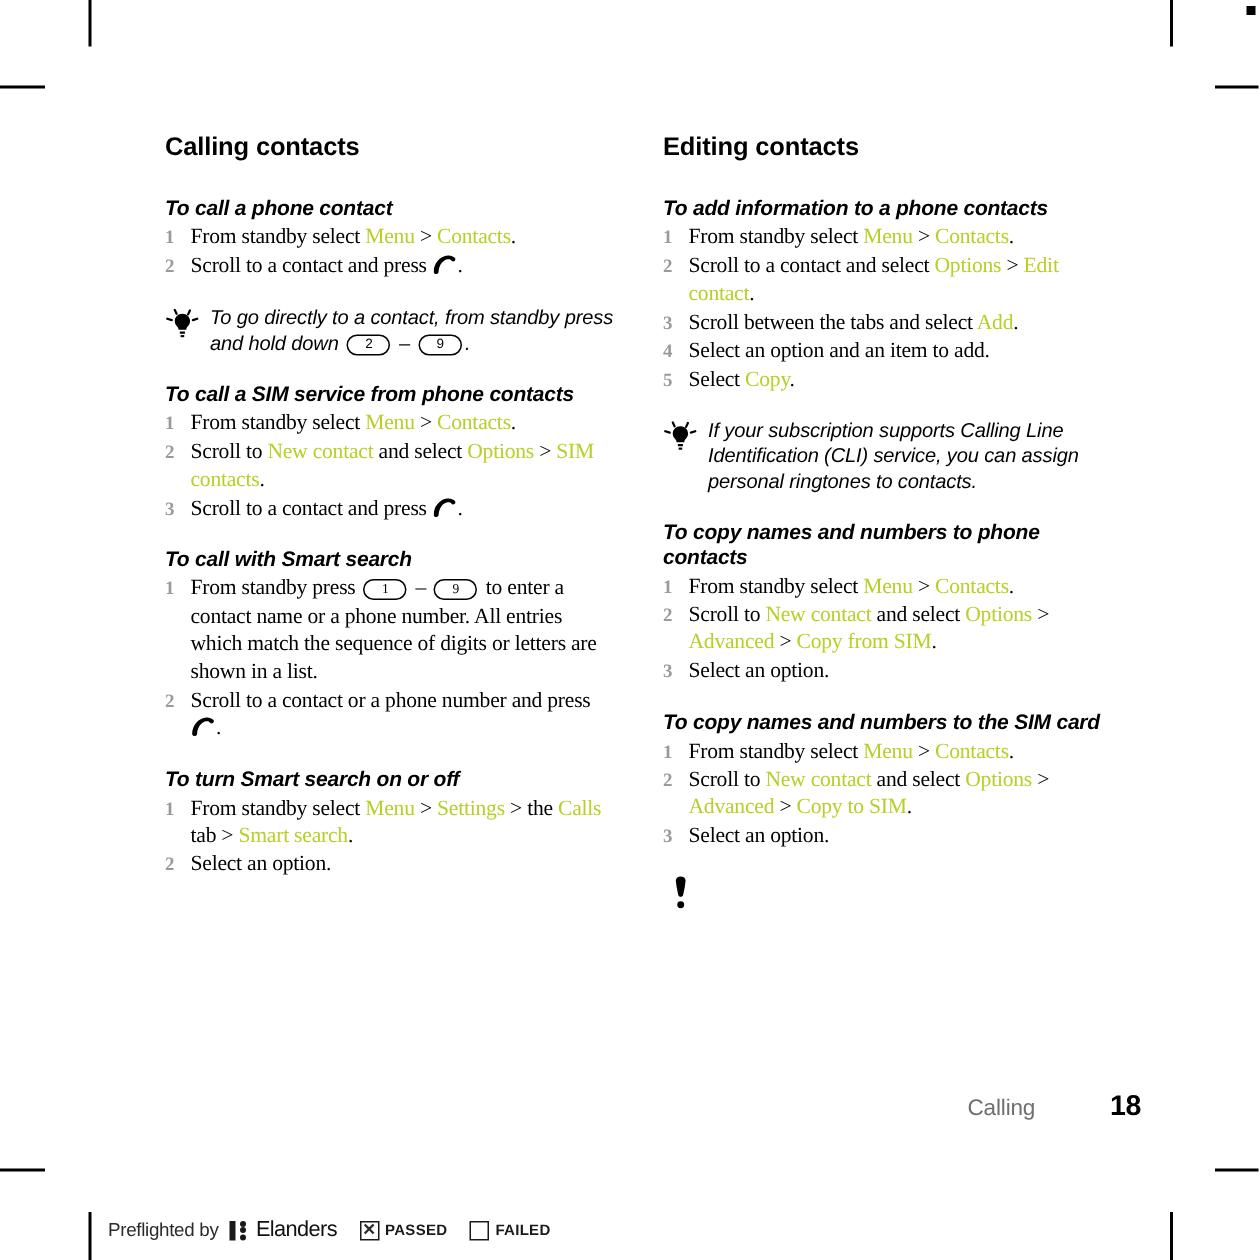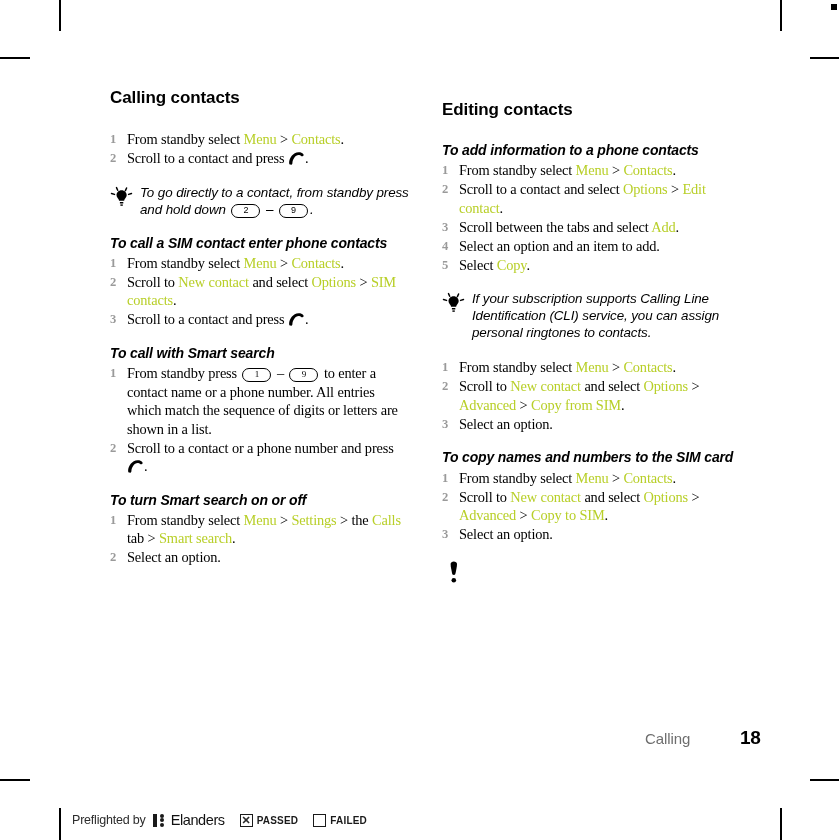--- a/index.html
+++ b/index.html
@@ -25,21 +25,21 @@
     position:absolute;
     left:110px; top:88px;
     width:650px;
   }
   .col{
     position:absolute;
     top:0;
     width:300px;
   }
   .col.left{left:0;}
-  .col.right{left:332px;margin-top:12px;}
+  .col.right{left:332px;}
 
   h2.section-title{
     font-size:17px;
     font-weight:bold;
     margin:0 0 22px 0;
     letter-spacing:-0.1px;
     color:#000;
   }
 
   h3.proc-title{
@@ -177,41 +177,42 @@
   <div class="mark h" style="left:0;top:779px;width:30px;"></div>
   <div class="mark v" style="left:59px;top:808px;height:32px;"></div>
   <div class="mark h" style="left:810px;top:779px;width:29px;"></div>
   <div class="mark v" style="left:780px;top:808px;height:32px;"></div>
   <div class="regsquare" style="left:831px;top:4px;"></div>
 
   <div class="columns">
     <div class="col left">
       <h2 class="section-title">Calling contacts</h2>
       <div class="col-body">
+          <h3 class="proc-title">To call a phone contact</h3>
           <ol class="steps">
             <li>From standby select <span class="g">Menu</span> &gt; <span class="g">Contacts</span>.</li>
             <li>Scroll to a contact and press <span class="callicon"><svg viewBox="0 0 15 13" width="15" height="13" aria-hidden="true">
                   <path d="M1.1 12.6c-0.6-0.2-1.0-0.8-1.0-1.6C0.1 6.0 4.0 0.6 9.6 0.3c1.9-0.1 3.6 0.5 4.6 1.6 0.6 0.7 0.5 1.6-0.2 2.1-0.7 0.5-1.6 0.3-2.1-0.3-0.5-0.6-1.3-0.9-2.2-0.8C6.2 3.1 3.6 7.0 3.4 11.2c0 0.9-0.7 1.6-1.5 1.5-0.3 0-0.5-0.05-0.8-0.1z" fill="#000"></path>
                 </svg></span>.</li>
           </ol>
           <div class="note">
             <span class="note-icon"><svg viewBox="0 0 24 24" width="24" height="24" aria-hidden="true">
                 <g stroke="#000" stroke-width="1.5" stroke-linecap="round">
                   <line x1="1.5" y1="8.5" x2="4.5" y2="9.4"></line>
                   <line x1="6.5" y1="2.6" x2="7.7" y2="5.2"></line>
                   <line x1="16.6" y1="3.0" x2="15.4" y2="5.6"></line>
                   <line x1="21.5" y1="8.5" x2="18.6" y2="9.4"></line>
                 </g>
                 <path d="M11.6 5.2c3.0 0 5.1 2.2 5.1 4.9 0 2.0-1.2 3.0-1.9 3.9-0.5 0.7-0.6 1.2-0.6 1.8h-5.2c0-0.6-0.1-1.1-0.6-1.8-0.7-0.9-1.9-1.9-1.9-3.9 0-2.7 2.1-4.9 5.1-4.9z" fill="#000"></path>
                 <rect x="9.9" y="17.0" width="3.4" height="1.5" fill="#000"></rect>
                 <rect x="10.4" y="19.4" width="2.4" height="1.4" fill="#000"></rect>
               </svg></span>
             <p>To go directly to a contact, from standby press and hold down <span class="key">2</span> – <span class="key">9</span>.</p>
           </div>
-          <h3 class="proc-title">To call a SIM contact enter phone contacts</h3>
+          <h3 class="proc-title">To call a SIM service from phone contacts</h3>
           <ol class="steps">
             <li>From standby select <span class="g">Menu</span> &gt; <span class="g">Contacts</span>.</li>
             <li>Scroll to <span class="g">New contact</span> and select <span class="g">Options</span> &gt; <span class="g">SIM contacts</span>.</li>
             <li>Scroll to a contact and press <span class="callicon"><svg viewBox="0 0 15 13" width="15" height="13" aria-hidden="true">
                   <path d="M1.1 12.6c-0.6-0.2-1.0-0.8-1.0-1.6C0.1 6.0 4.0 0.6 9.6 0.3c1.9-0.1 3.6 0.5 4.6 1.6 0.6 0.7 0.5 1.6-0.2 2.1-0.7 0.5-1.6 0.3-2.1-0.3-0.5-0.6-1.3-0.9-2.2-0.8C6.2 3.1 3.6 7.0 3.4 11.2c0 0.9-0.7 1.6-1.5 1.5-0.3 0-0.5-0.05-0.8-0.1z" fill="#000"></path>
                 </svg></span>.</li>
           </ol>
           <h3 class="proc-title">To call with Smart search</h3>
           <ol class="steps">
             <li>From standby press <span class="key">1</span> – <span class="key">9</span> to enter a contact name or a phone number. All entries which match the sequence of digits or letters are shown in a list.</li>
@@ -244,20 +245,21 @@
                   <line x1="6.5" y1="2.6" x2="7.7" y2="5.2"></line>
                   <line x1="16.6" y1="3.0" x2="15.4" y2="5.6"></line>
                   <line x1="21.5" y1="8.5" x2="18.6" y2="9.4"></line>
                 </g>
                 <path d="M11.6 5.2c3.0 0 5.1 2.2 5.1 4.9 0 2.0-1.2 3.0-1.9 3.9-0.5 0.7-0.6 1.2-0.6 1.8h-5.2c0-0.6-0.1-1.1-0.6-1.8-0.7-0.9-1.9-1.9-1.9-3.9 0-2.7 2.1-4.9 5.1-4.9z" fill="#000"></path>
                 <rect x="9.9" y="17.0" width="3.4" height="1.5" fill="#000"></rect>
                 <rect x="10.4" y="19.4" width="2.4" height="1.4" fill="#000"></rect>
               </svg></span>
             <p>If your subscription supports Calling Line Identification (CLI) service, you can assign personal ringtones to contacts.</p>
           </div>
+          <h3 class="proc-title">To copy names and numbers to phone contacts</h3>
           <ol class="steps">
             <li>From standby select <span class="g">Menu</span> &gt; <span class="g">Contacts</span>.</li>
             <li>Scroll to <span class="g">New contact</span> and select <span class="g">Options</span> &gt; <span class="g">Advanced</span> &gt; <span class="g">Copy from SIM</span>.</li>
             <li>Select an option.</li>
           </ol>
           <h3 class="proc-title">To copy names and numbers to the SIM card</h3>
           <ol class="steps">
             <li>From standby select <span class="g">Menu</span> &gt; <span class="g">Contacts</span>.</li>
             <li>Scroll to <span class="g">New contact</span> and select <span class="g">Options</span> &gt; <span class="g">Advanced</span> &gt; <span class="g">Copy to SIM</span>.</li>
             <li>Select an option.</li>

